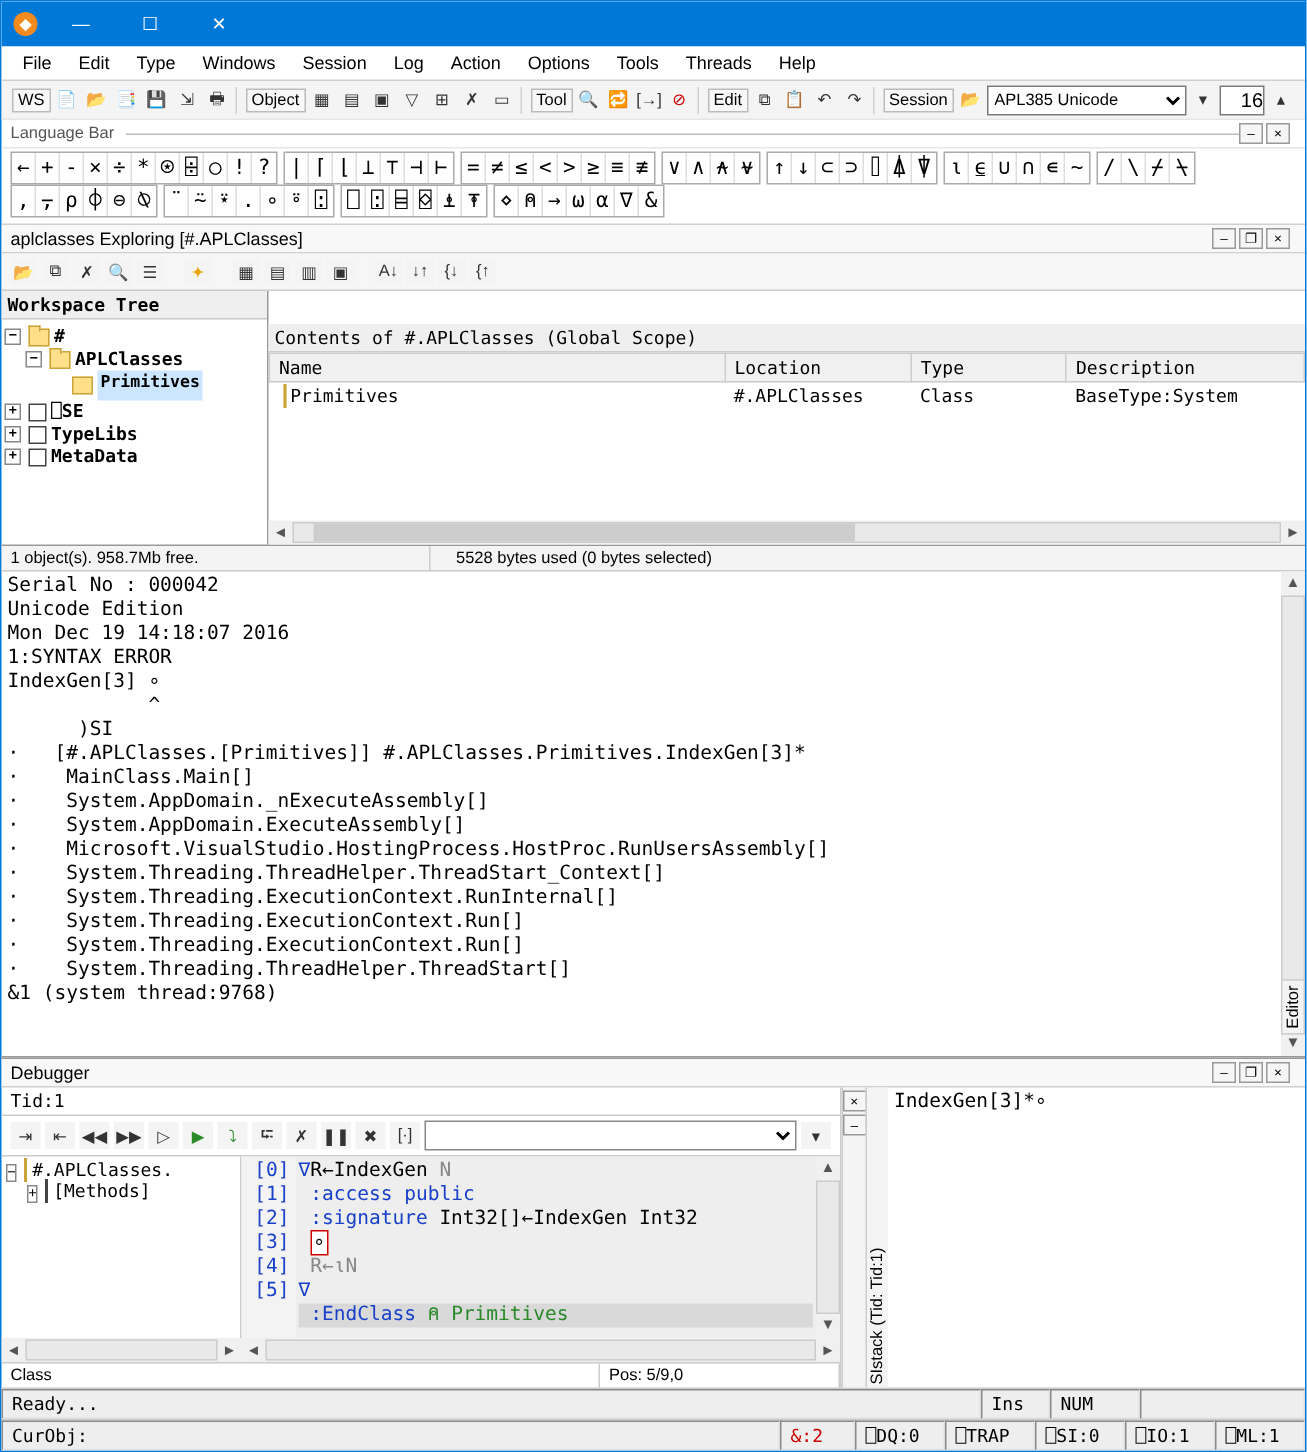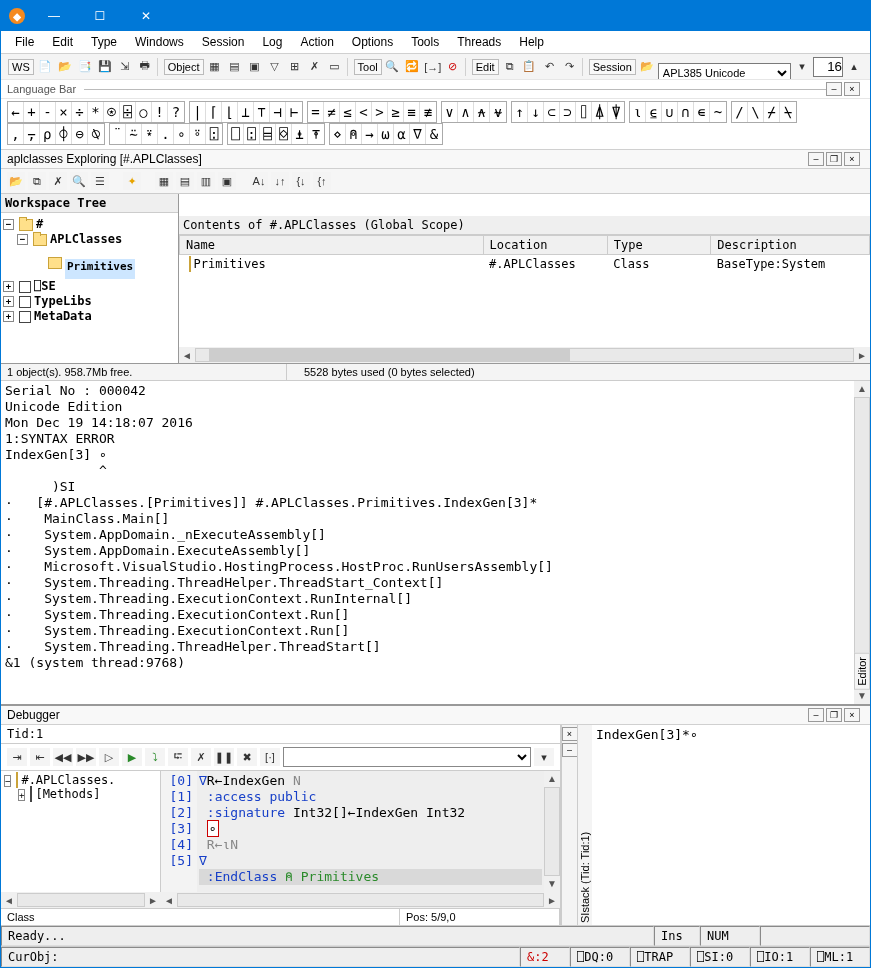--- a/index.html
+++ b/index.html
@@ -30,21 +30,21 @@
   .winbtn.close { background: rgba(0,0,0,0); }
   
   .menubar { display:flex; gap:2px; padding:2px 6px; border-bottom:1px solid #d0d0d0; background:#fff;}
   .menubar span { padding:2px 8px; }
   
   .toolbar { display:flex; align-items:center; padding:2px 4px; border-bottom:1px solid #e6e6e6; background:#f4f4f4; gap:3px; flex-wrap:nowrap; overflow:hidden; font-size:11px; height:26px;}
   .tgroup { display:flex; align-items:center; gap:2px; padding:0 3px; border-right:1px solid #d0d0d0;}
   .tgroup:last-child{border-right:none;}
   .tlabel { padding:1px 3px; border:1px solid #bbb; background:#f8f8f8;}
   .tbtn { width:18px; height:18px; border:1px solid transparent; display:flex; align-items:center; justify-content:center; font-size:11px; color:#333; background:#f4f4f4;}
-  .sel { border:1px solid #7a7a7a; background:#fff; height:20px; font-size:11px;margin-top:12px; }
+  .sel { border:1px solid #7a7a7a; background:#fff; height:20px; font-size:11px; }
   .numfield { width:30px; text-align:right; background:#fff; border:1px solid #7a7a7a; height:20px;}
   
   .langbar-wrap { display:flex; align-items:center; padding:2px 6px; border-bottom:1px solid #e6e6e6;}
   .langbar-title { font-size:11px; color:#555; padding-right:8px;}
   .langbar-line { flex:1; border-top:1px solid #bbb; height:0;}
   .langbtns { display:flex; gap:2px; padding-right:4px;}
   .sqbtn { width:16px; height:14px; border:1px solid #999; font-size:9px; display:flex;align-items:center;justify-content:center; background:#f6f6f6;}
   .glyphrow { display:flex; gap:0; padding:2px 6px 4px 6px; border-bottom:1px solid #d0d0d0; flex-wrap:wrap; font-family:"APL385 Unicode","Consolas",monospace; font-size:14px;}
   .glyphgroup{ display:flex; border:1px solid #aaa; margin-right:4px;}
   .glyph { width:16px; height:20px; display:flex; align-items:center; justify-content:center; border-right:1px solid #ddd;}

